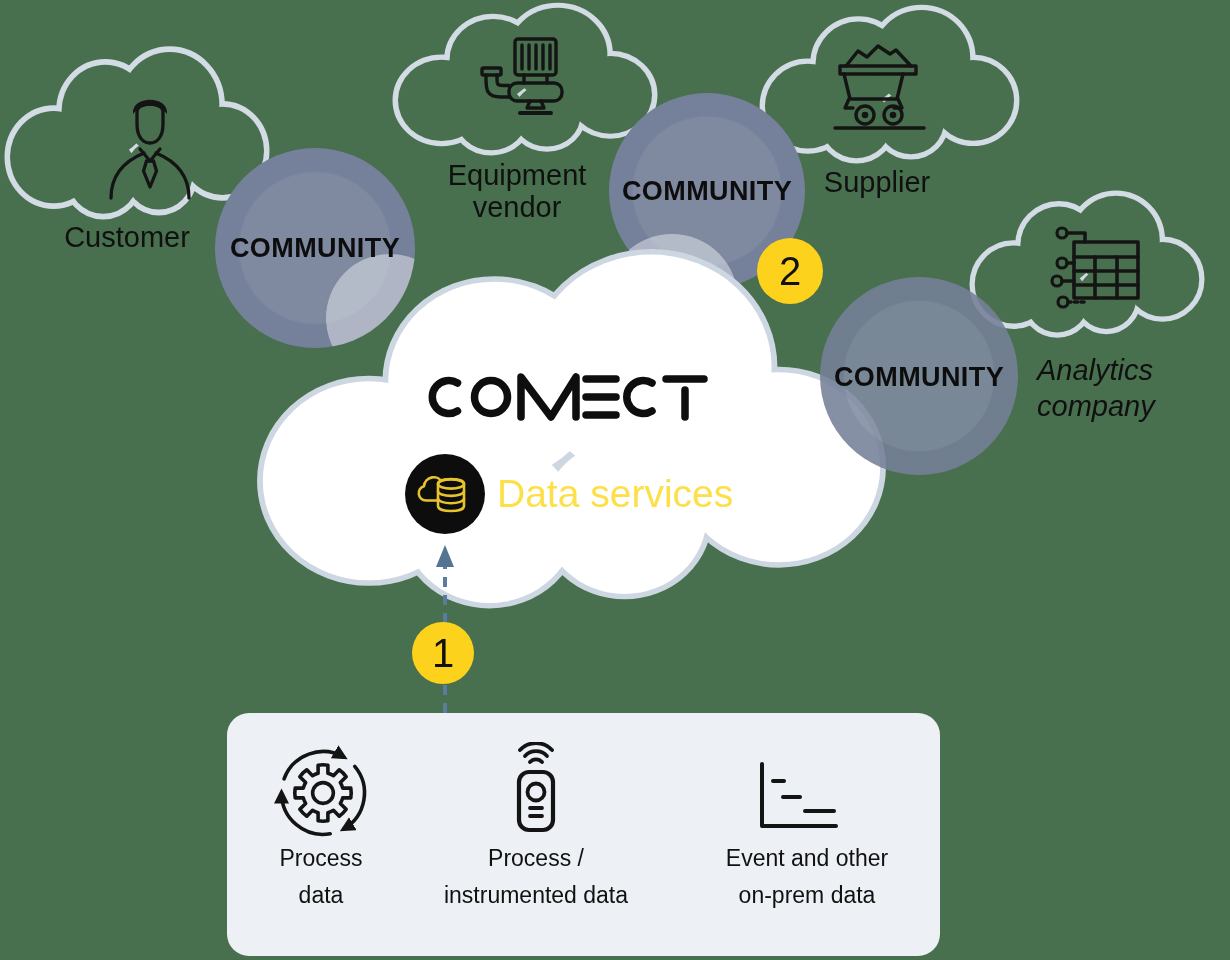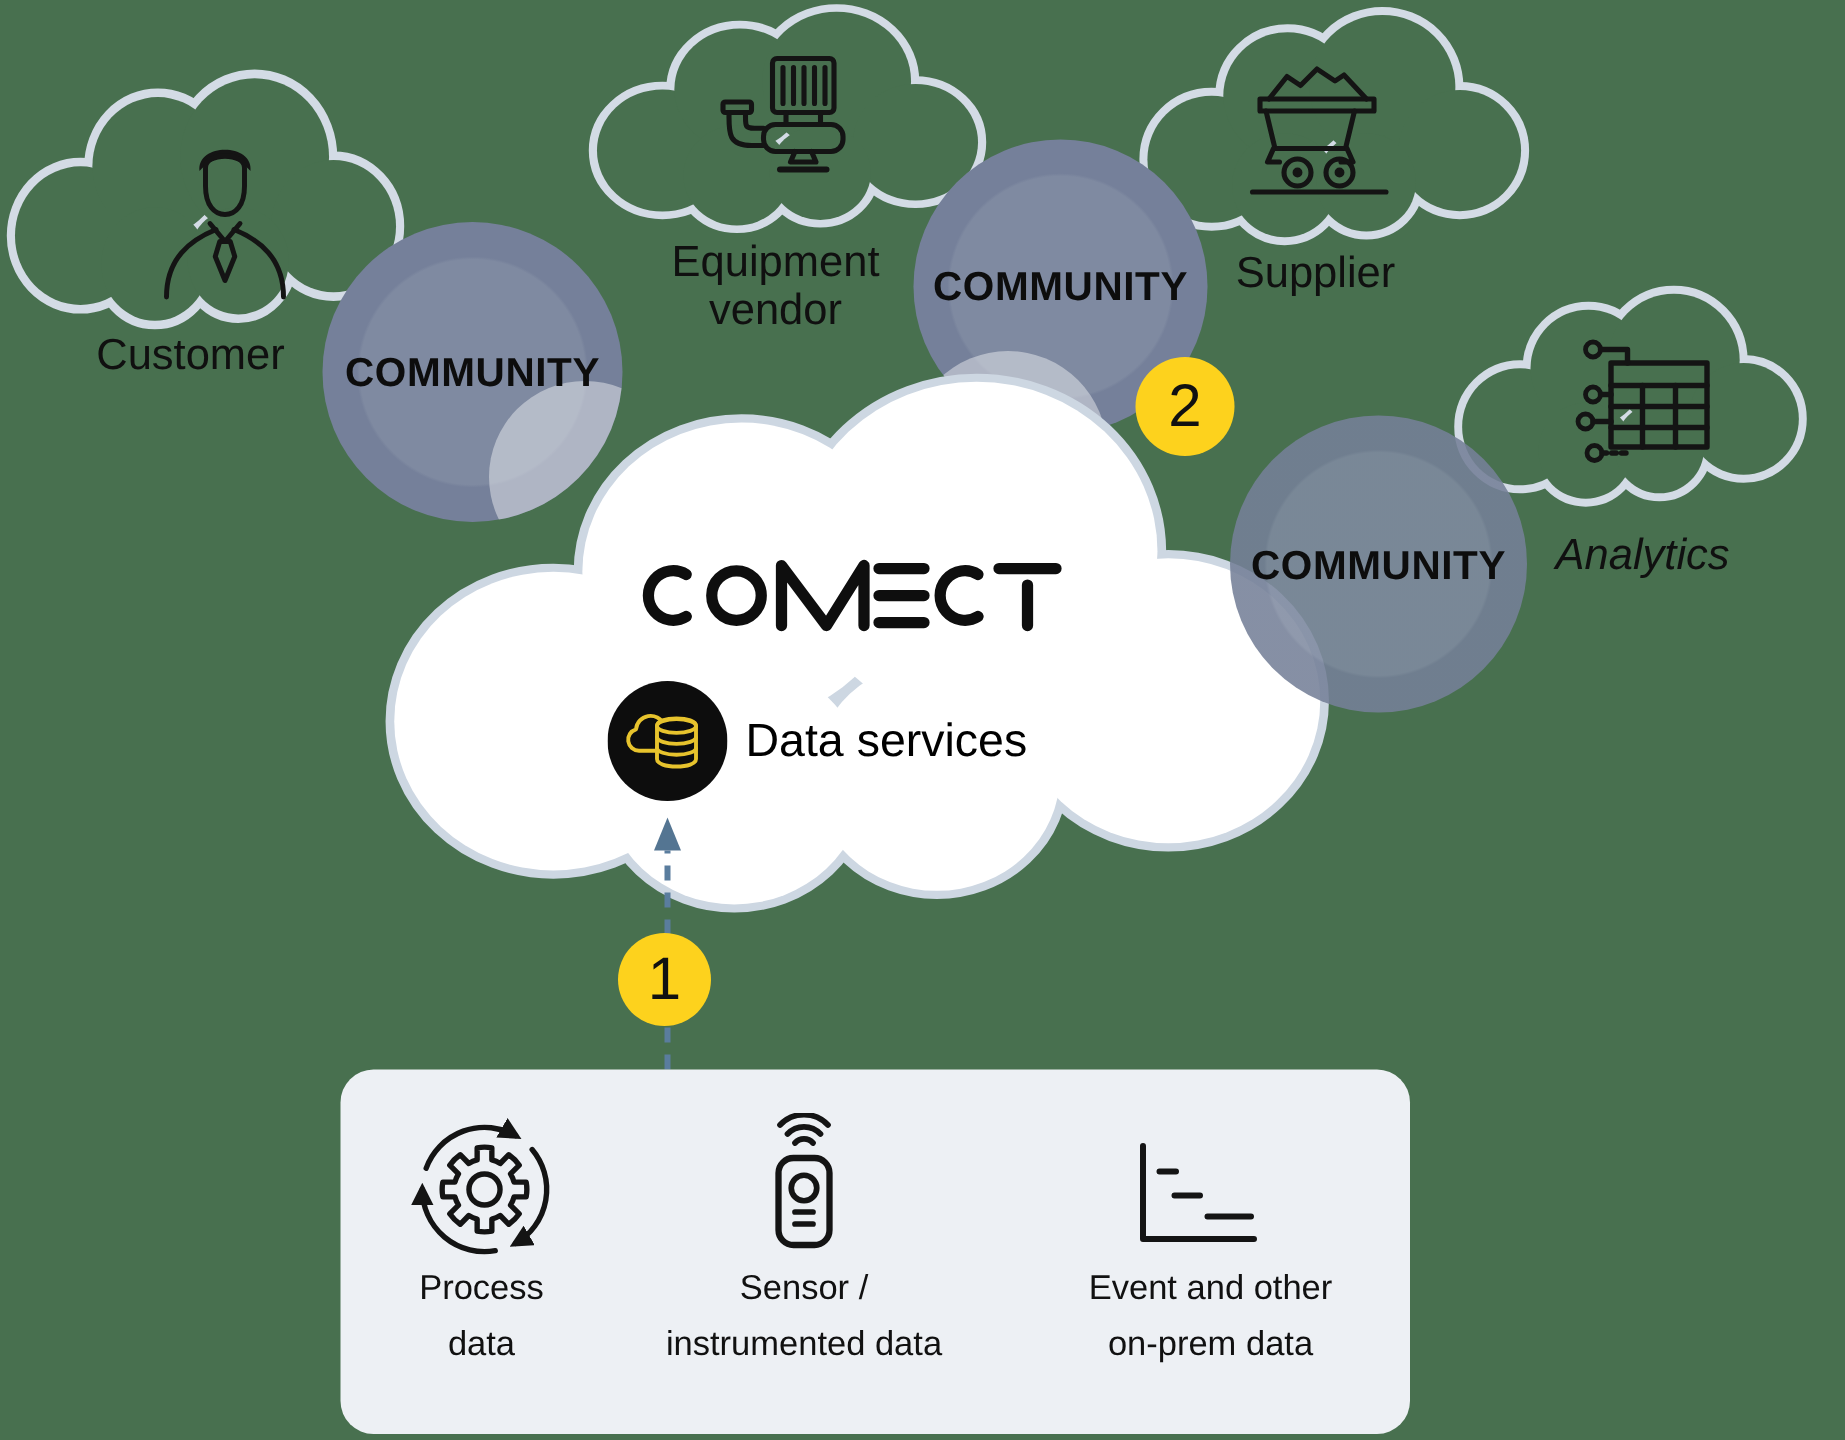--- a/index.html
+++ b/index.html
@@ -107,20 +107,21 @@
   </svg>
 
   <div class="label" style="left:37px;top:221px;width:180px;">Customer</div>
   <div class="label" style="left:417px;top:159px;width:200px;">
     <div>Equipment</div>
     <div>vendor</div>
   </div>
   <div class="label" style="left:787px;top:166px;width:180px;">Supplier</div>
   <div class="label left" style="left:1037px;top:352px;width:180px;line-height:36px;">
     <div>Analytics</div>
+    <div>company</div>
   </div>
 
   <div class="community" style="left:215px;top:148px;width:200px;height:200px;">
     <div class="lens" style="left:111px;top:106px;width:128px;height:128px;"></div>
   </div>
   <div class="community" style="left:609px;top:93px;width:196px;height:196px;">
     <div class="lens" style="left:-3px;top:141px;width:132px;height:132px;"></div>
   </div>
 
   <svg class="cloud" viewBox="0 0 260 160" preserveAspectRatio="none" style="left:258px;top:250px;width:627px;height:362px;">
@@ -148,21 +149,21 @@
 
   <svg class="icon" viewBox="0 0 80 80" style="left:405px;top:454px;width:80px;height:80px;">
     <circle cx="40" cy="40" r="40" fill="#0d0d0d"></circle>
     <g fill="none" stroke="#e7c32d" stroke-width="2.6" stroke-linecap="round" stroke-linejoin="round">
       <path d="M 36 46.5 H 21 a 7.3 7.3 0 0 1 -2 -14.3 a 9.8 9.8 0 0 1 18.6 -3.4 a 7.8 7.8 0 0 1 8 3.7"></path>
       <path d="M 33 30 c 0 -3.2 5.8 -5 13 -5 s 13 1.8 13 5 v 22 c 0 3.2 -5.8 5 -13 5 s -13 -1.8 -13 -5 z" fill="#0d0d0d"></path>
       <ellipse cx="46" cy="30" rx="13" ry="4.6"></ellipse>
       <path d="M 33 37.3 a 13 4.6 0 0 0 26 0 M 33 44.6 a 13 4.6 0 0 0 26 0"></path>
     </g>
   </svg>
-  <div class="abs" style="left:497px;top:476px;font-size:31px;line-height:36px;color:#000000;">Data services</div>
+  <div class="abs" style="left:497px;top:476px;font-size:39px;line-height:36px;color:#fde047;">Data services</div>
 
   <svg class="abs" viewBox="0 0 30 168" style="left:430px;top:545px;width:30px;height:168px;overflow:visible;">
     <line x1="15" y1="168" x2="15" y2="22" stroke="#5a7d9e" stroke-width="4" stroke-dasharray="10 8"></line>
     <polygon points="15,0 6,22 24,22" fill="#547592"></polygon>
   </svg>
 
   <div class="badge" style="left:412px;top:622px;width:62px;height:62px;">1</div>
   <div class="badge" style="left:757px;top:238px;width:66px;height:66px;">2</div>
 
   <div id="source-box"></div>
@@ -187,21 +188,21 @@
   <svg class="icon" viewBox="0 0 86 72" style="left:756px;top:760px;width:86px;height:72px;" fill="none" stroke="#141414" stroke-width="4" stroke-linecap="round" stroke-linejoin="round">
     <path d="M 6 4 V 66 M 6 66 H 80"></path>
     <path d="M 17 21 H 28 M 27 37 H 44 M 49 51 H 78"></path>
   </svg>
 
   <div class="src-label" style="left:221px;width:200px;">
     <div>Process</div>
     <div>data</div>
   </div>
   <div class="src-label" style="left:386px;width:300px;">
-    <div>Sensor /</div>
+    <div>Process /</div>
     <div>instrumented data</div>
   </div>
   <div class="src-label" style="left:657px;width:300px;">
     <div>Event and other</div>
     <div>on-prem data</div>
   </div>
 
 </div>
 
 </body></html>

